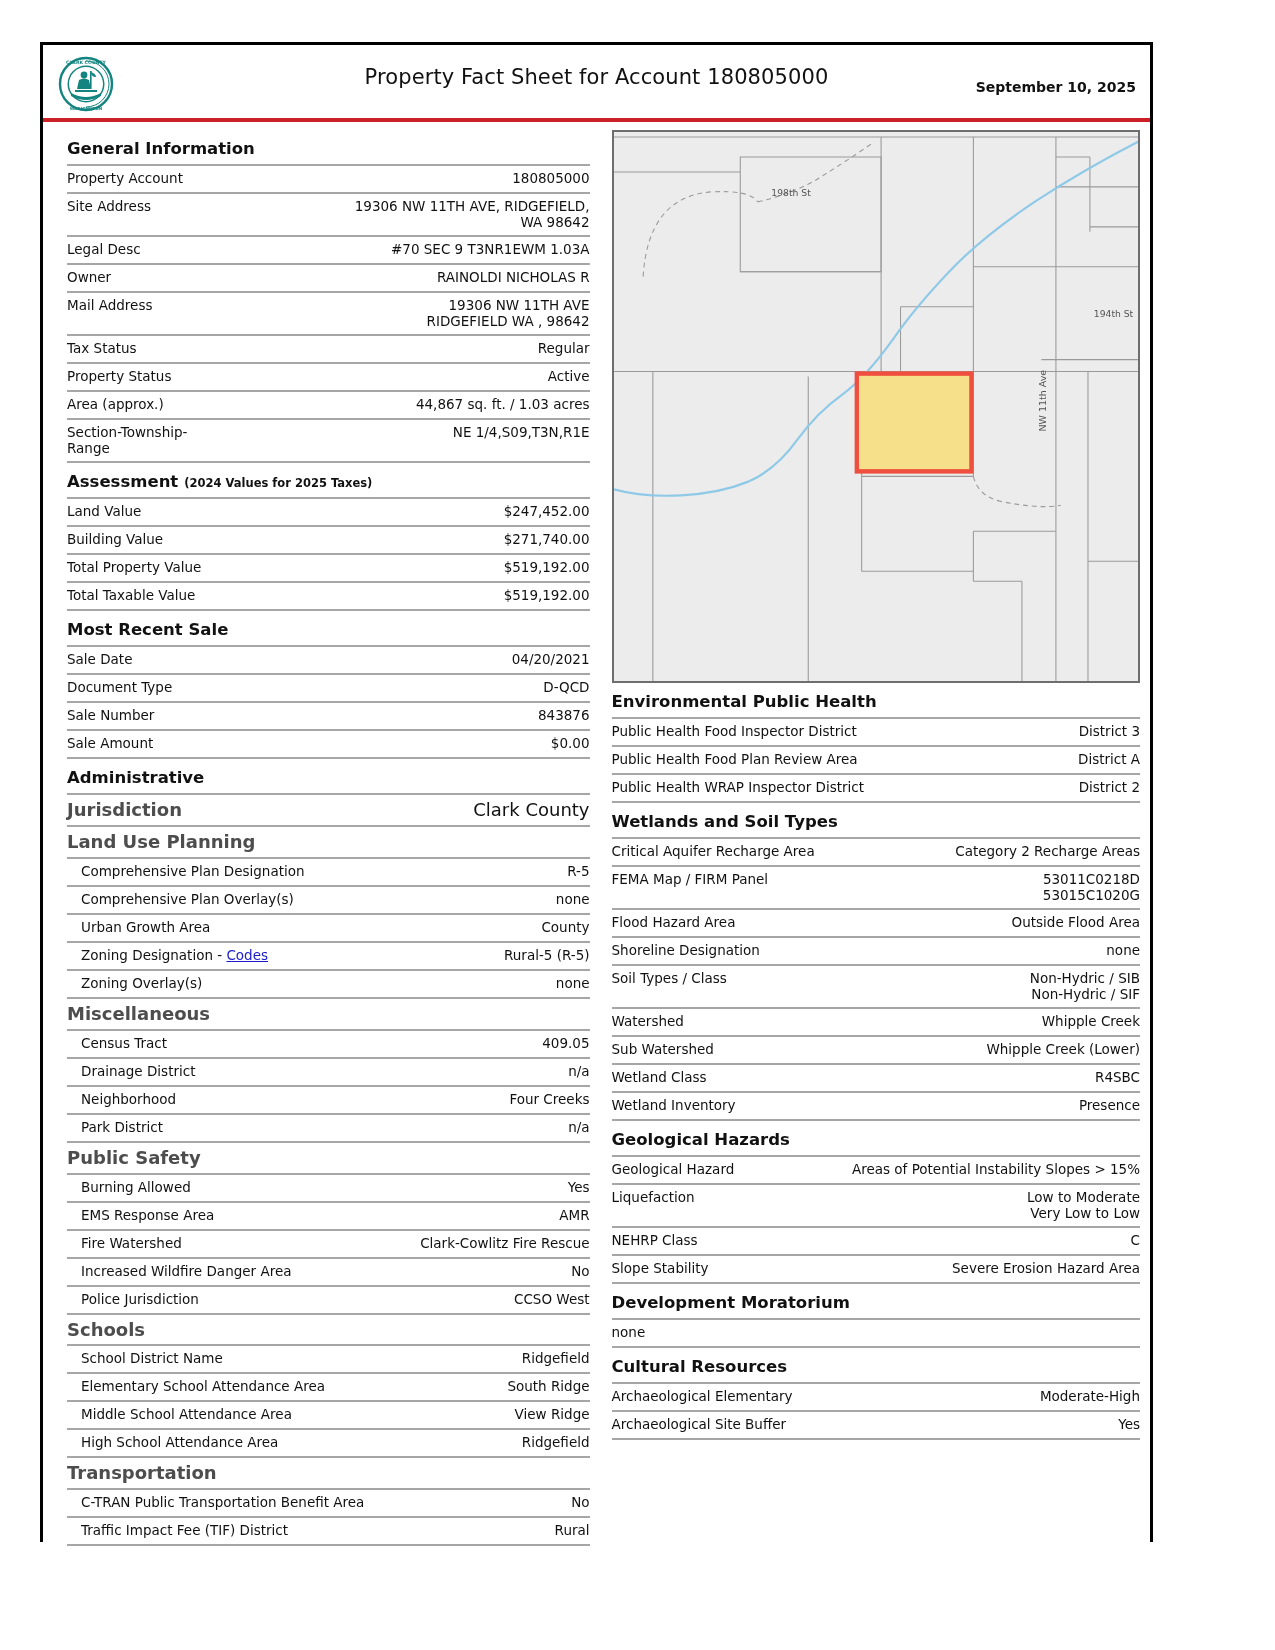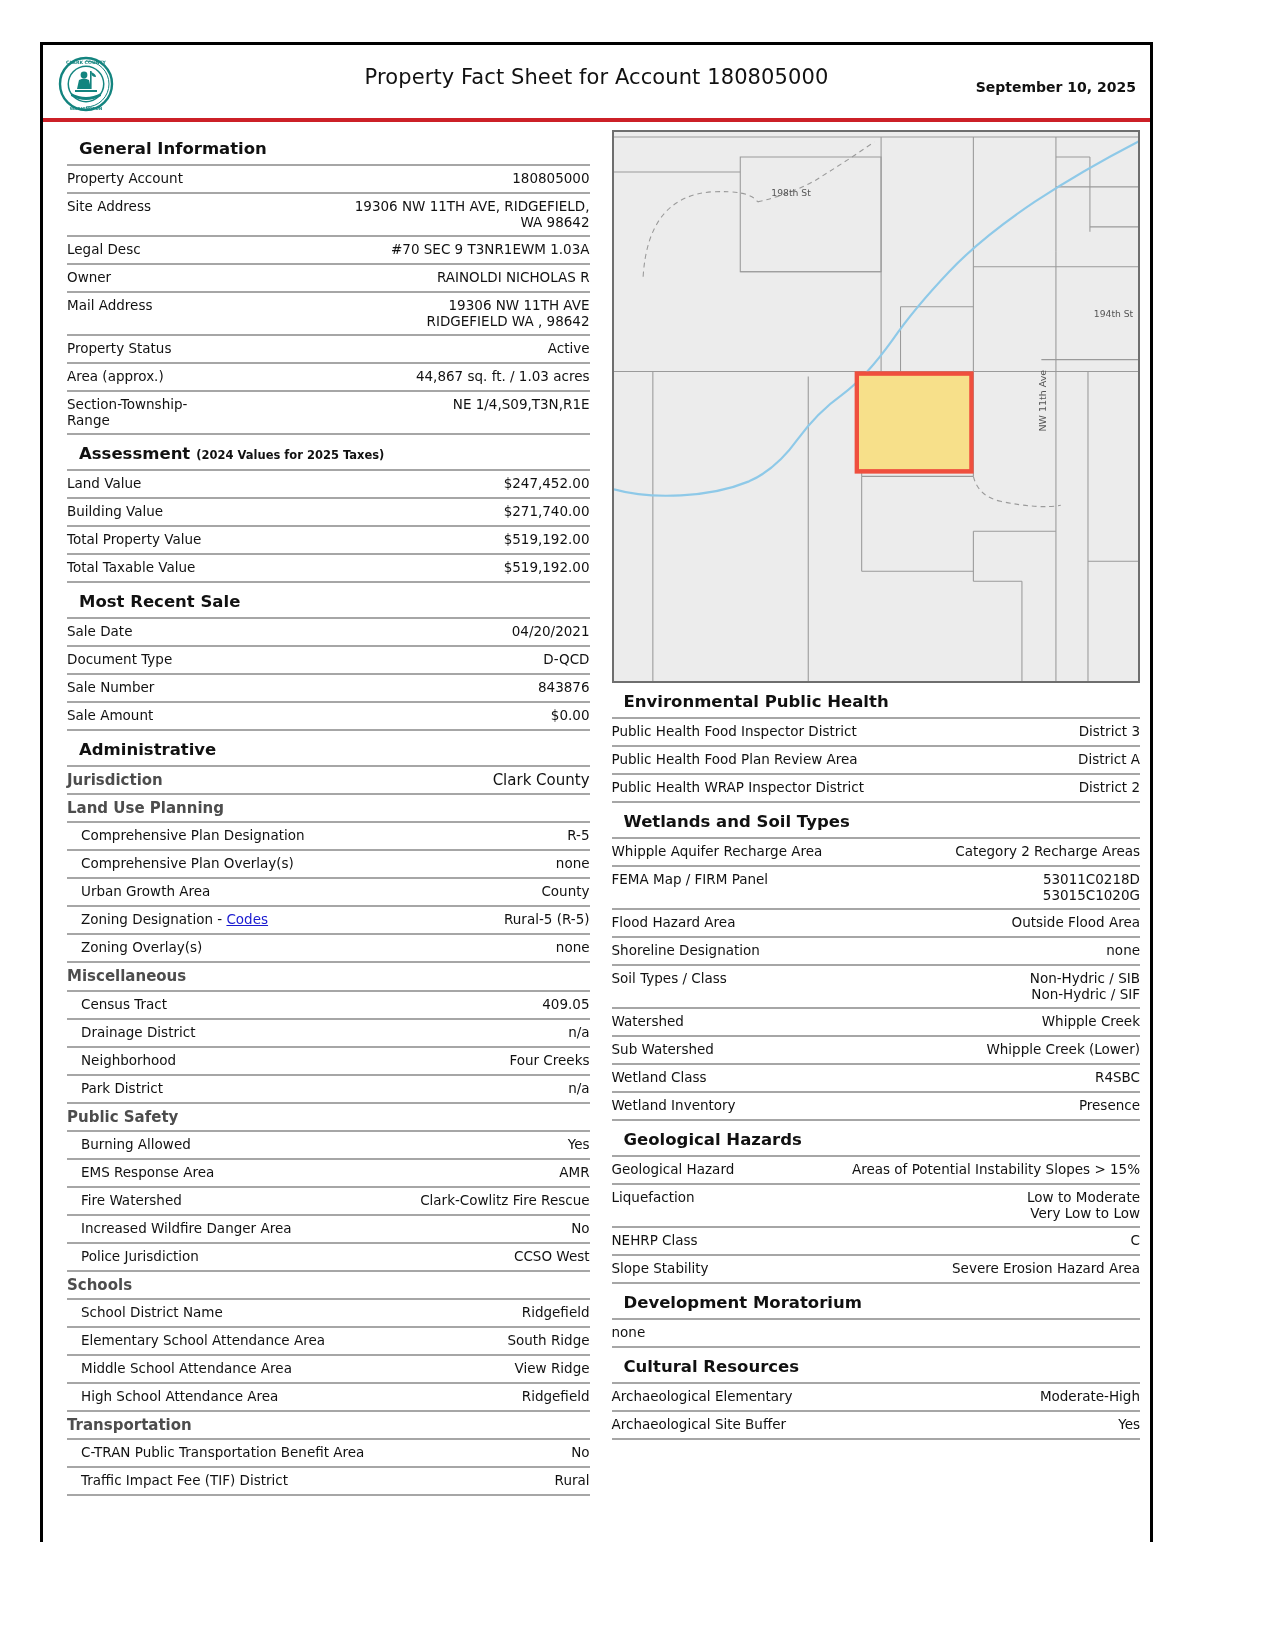--- a/index.html
+++ b/index.html
@@ -91,21 +91,20 @@
     padding: 8px 10px 0 8px;
     box-sizing: border-box;
   }
   
   .section-title {
     font-size: 16.5px;
     font-weight: bold;
     color: #111;
     padding: 10px 0 5px 0;
     line-height: 1.15;
-    margin-left: 12px;
   }
   .section-title .sub {
     font-size: 11.5px;
     font-weight: bold;
     margin-left: 6px;
   }
   .row {
     display: flex;
     align-items: flex-start;
     justify-content: space-between;
@@ -115,21 +114,21 @@
     color: #111;
     line-height: 1.22;
     min-height: 18px;
   }
   .row.last { border-bottom: 2px solid #a6a6a6; gap: 19px; }
   .row .label { text-align: left; padding-right: 10px; }
   .row .value { text-align: right; white-space: pre-line; }
   .row.grouphdr {
     font-weight: bold;
     color: #555;
-    font-size: 15px;
+    font-size: 18px;
   }
   .row.grouphdr .label { font-weight: bold; color: #4d4d4d; }
   .row.grouphdr .value { font-weight: normal; color: #111; }
   .row.indent .label { padding-left: 14px; }
   .row.plain { justify-content: flex-start; }
   .link {
     color: #1a1ad0;
     text-decoration: underline;
     cursor: pointer;
   }
@@ -193,20 +192,24 @@
             <span class="value">#70 SEC 9 T3NR1EWM 1.03A</span>
           </div>
           <div class="row">
             <span class="label">Owner</span>
             <span class="value">RAINOLDI NICHOLAS R</span>
           </div>
           <div class="row">
             <span class="label">Mail Address</span>
             <span class="value">19306 NW 11TH AVE
 RIDGEFIELD WA , 98642</span>
+          </div>
+          <div class="row">
+            <span class="label">Tax Status</span>
+            <span class="value">Regular</span>
           </div>
           <div class="row">
             <span class="label">Property Status</span>
             <span class="value">Active</span>
           </div>
           <div class="row">
             <span class="label">Area (approx.)</span>
             <span class="value">44,867 sq. ft.  /  1.03 acres</span>
           </div>
           <div class="row last">
@@ -433,21 +436,21 @@
           </div>
           <div class="row last">
             <span class="label">Public Health WRAP Inspector District</span>
             <span class="value">District 2</span>
           </div>
         </div>
 
         <div class="section-title">Wetlands and Soil Types</div>
         <div id="wetlands-table">
             <div class="row">
-              <span class="label">Whipple Aquifer Recharge Area</span>
+              <span class="label">Critical Aquifer Recharge Area</span>
               <span class="value">Category 2 Recharge Areas</span>
             </div>
             <div class="row">
               <span class="label">FEMA Map / FIRM Panel</span>
               <span class="value">53011C0218D
 53015C1020G</span>
             </div>
             <div class="row">
               <span class="label">Flood Hazard Area</span>
               <span class="value">Outside Flood Area</span>

